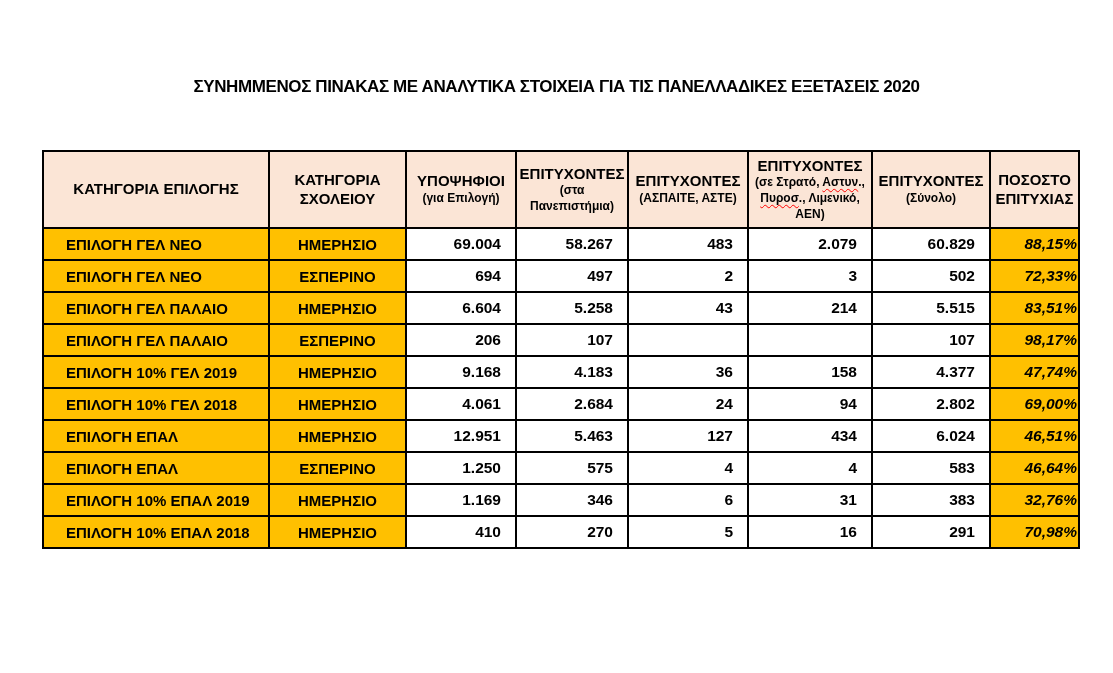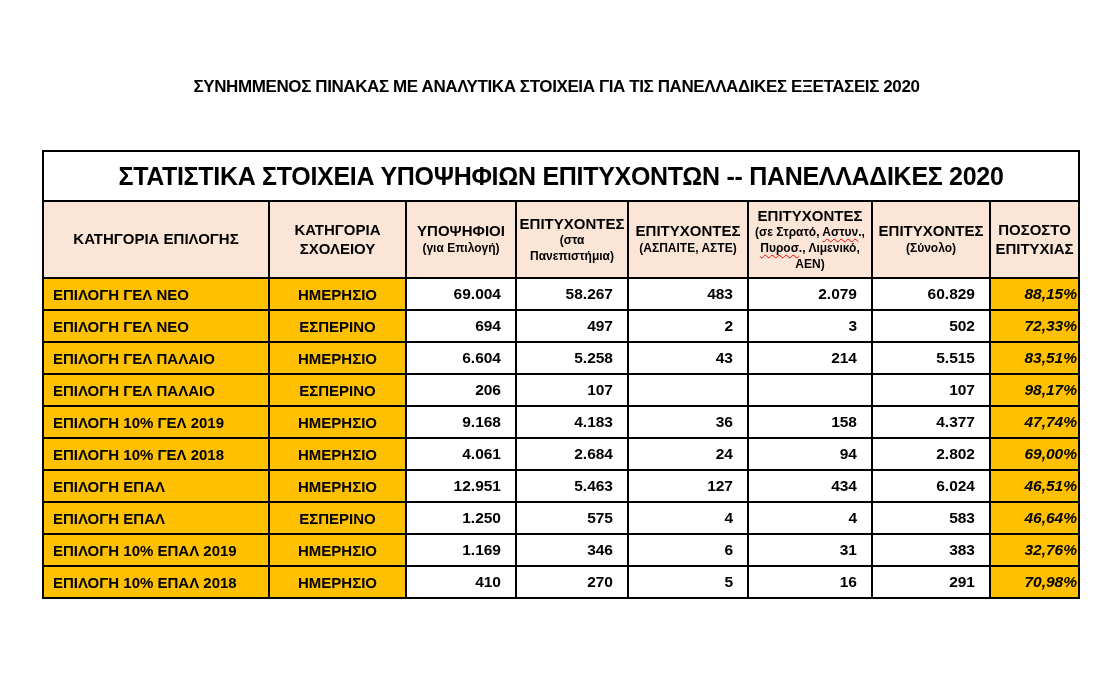--- a/index.html
+++ b/index.html
@@ -24,21 +24,21 @@
     font-size:25px; font-weight:bold; background:#fff; letter-spacing:-0.3px;
     white-space:nowrap;
   }
   tr.hdr th {
     background:var(--peach); height:71px; padding:2px 2px;
     vertical-align:middle; text-align:center;
   }
   .h-main { font-size:15px; font-weight:bold; line-height:1.25; }
   .h-sub  { font-size:12px; font-weight:bold; line-height:1.3; }
   tbody td { height:28px; vertical-align:middle; font-weight:bold; }
-  td.cat    { background:var(--amber); text-align:left;  padding-left:9px;  font-size:15px; }
+  td.cat    { background:var(--amber); text-align:left;  padding-left:22px;  font-size:15px; }
   td.school { background:var(--amber); text-align:center; font-size:15px;margin-left:30px; }
   td.num    { background:#ffffff;      text-align:right; padding-right:14px; font-size:15.5px;margin-left:12px; }
   td.pct    { background:var(--amber); text-align:right; 
               font-style:italic; font-size:15.5px; }
   .misspelled {
     text-decoration:underline; text-decoration-style:wavy;
     text-decoration-color:var(--squiggle); text-decoration-thickness:1px;
     text-underline-offset:2px;
     text-align:right;
   }
@@ -53,23 +53,20 @@
     <col style="width:226px">
       <col style="width:137px">
       <col style="width:110px">
     <col style="width:112px">
       <col style="width:120px">
       <col style="width:124px">
     <col style="width:118px">
       <col style="width:89px">
   </colgroup>
   <thead>
-    <tr>
-      <td class="ttl" colspan="8">ΣΤΑΤΙΣΤΙΚΑ ΣΤΟΙΧΕΙΑ ΥΠΟΨΗΦΙΩΝ ΕΠΙΤΥΧΟΝΤΩΝ -- ΠΑΝΕΛΛΑΔΙΚΕΣ 2020</td>
-    </tr>
     <tr class="hdr">
       <th>
         <div class="h-main">ΚΑΤΗΓΟΡΙΑ ΕΠΙΛΟΓΗΣ</div>
       </th>
       <th>
         <div class="h-main">ΚΑΤΗΓΟΡΙΑ ΣΧΟΛΕΙΟΥ</div>
       </th>
       <th>
         <div class="h-main">ΥΠΟΨΗΦΙΟΙ</div>
         <div class="h-sub">(για Επιλογή)</div>

